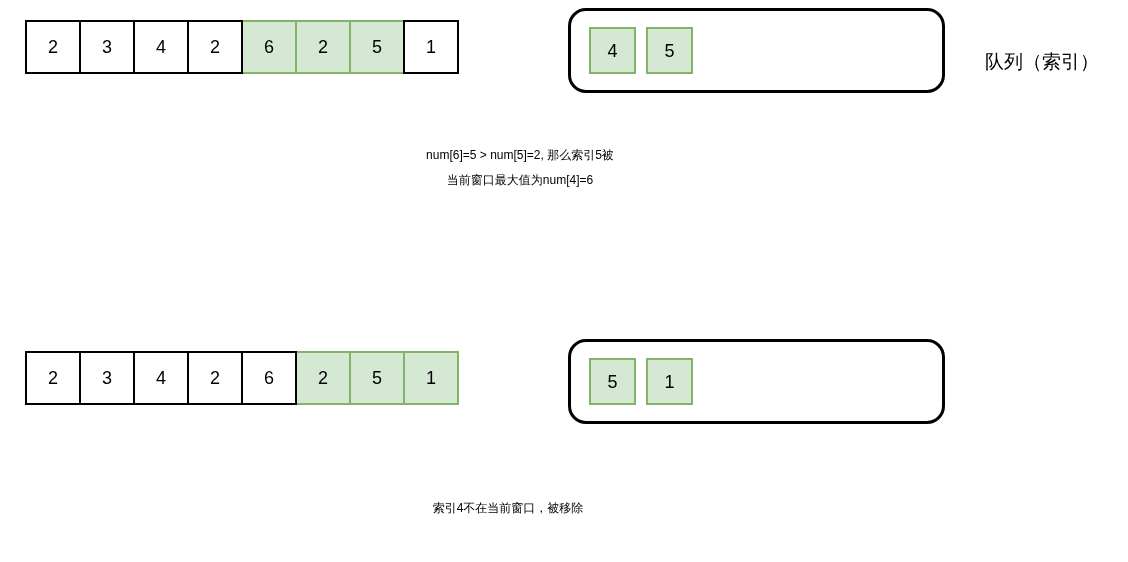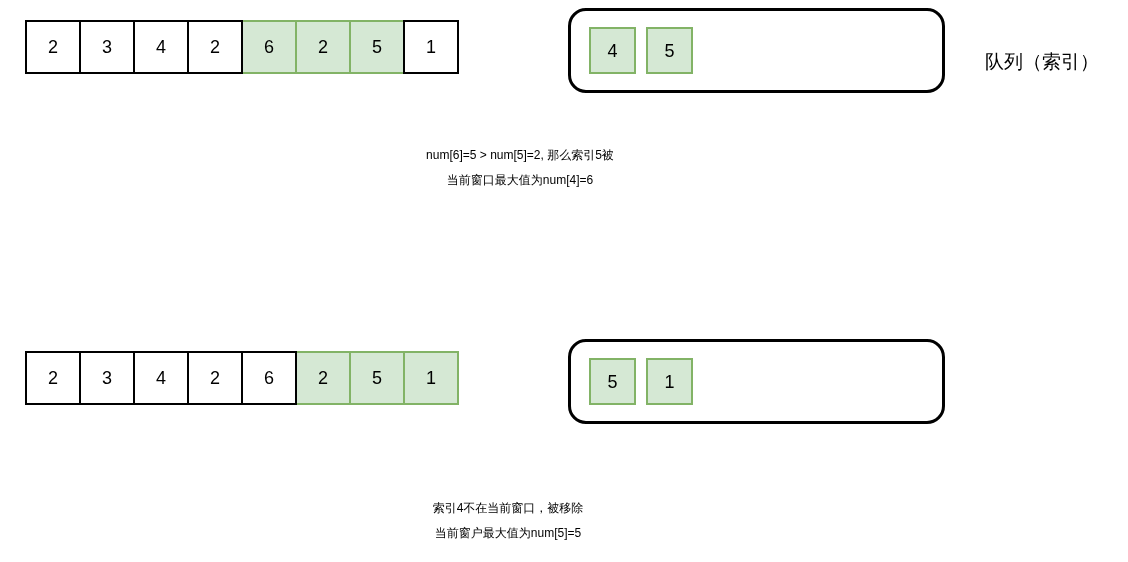--- a/index.html
+++ b/index.html
@@ -141,16 +141,15 @@
     <div class="array-cell hl">1</div>
   </div>
 
   <div class="queue-box" style="left:568px; top:339px; width:377px; height:85px;">
     <div class="queue-item">5</div>
     <div class="queue-item">1</div>
   </div>
 
   <div class="caption" style="left:208px; top:456px; width:600px;margin-top:40px;">
     <span class="cline">索引4不在当前窗口，被移除</span>
-    <span class="cline">当前窗户最大值为num[5]=5</span>
   </div>
 
 </div>
 
 </body></html>

